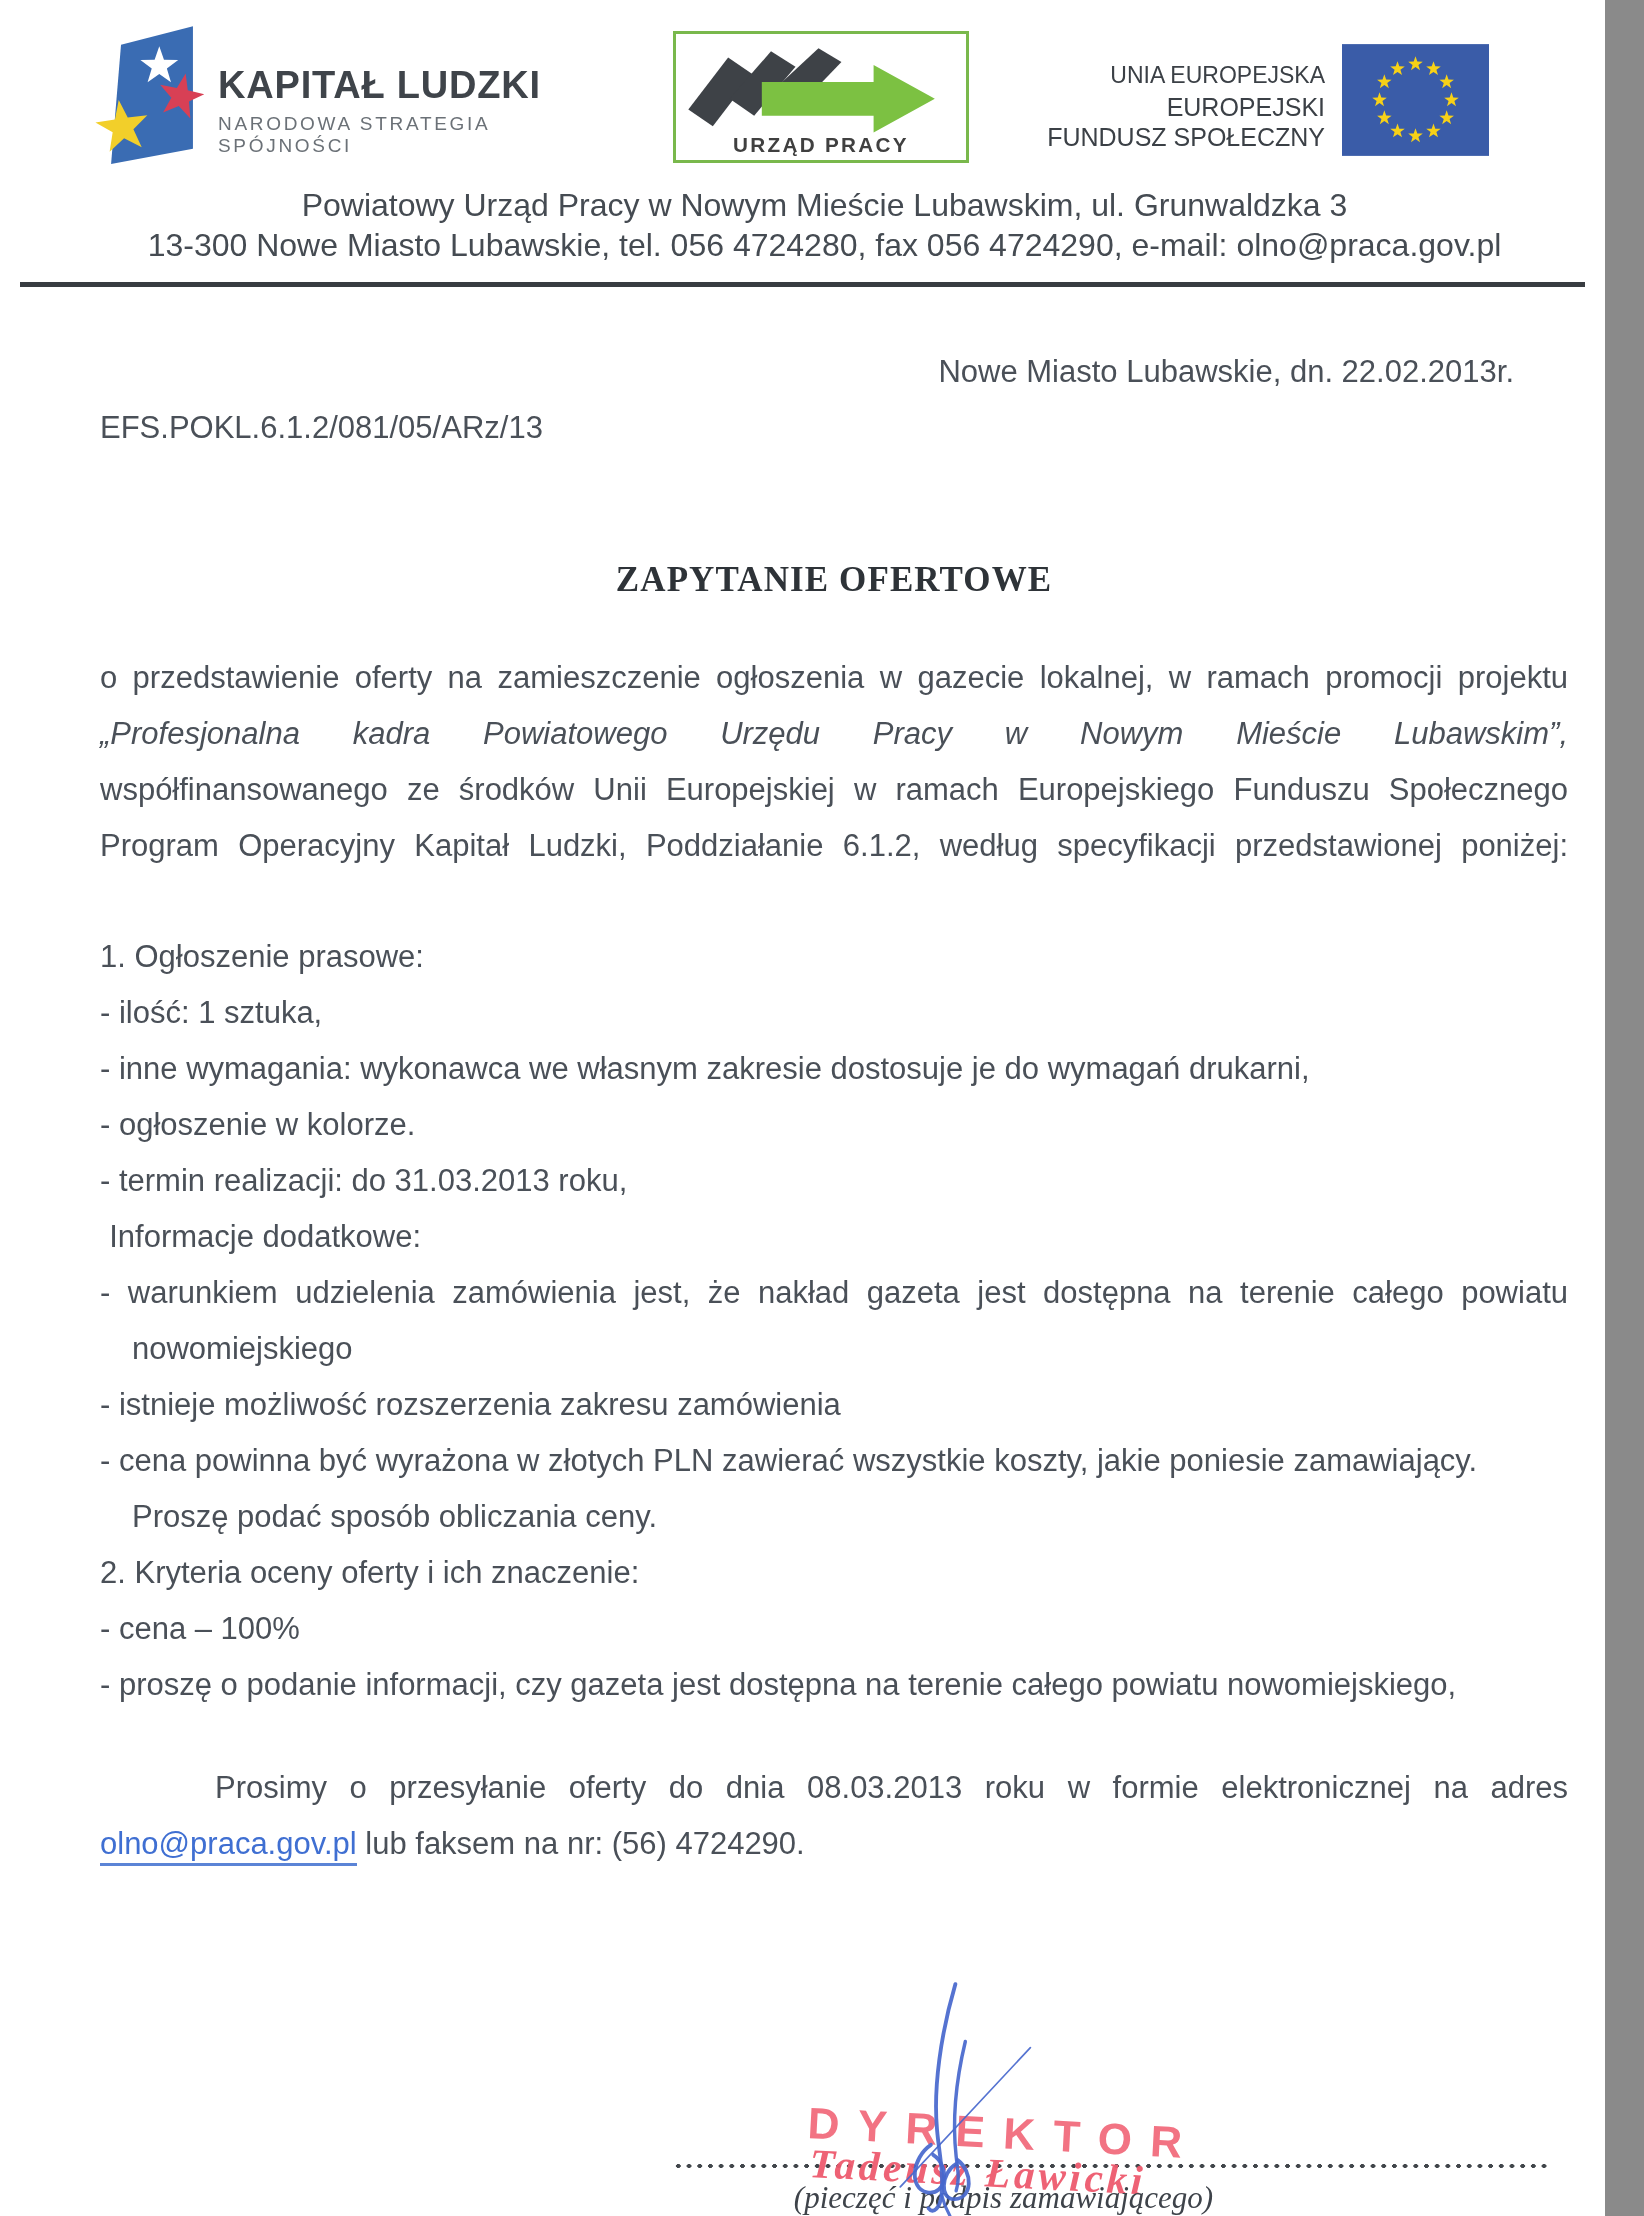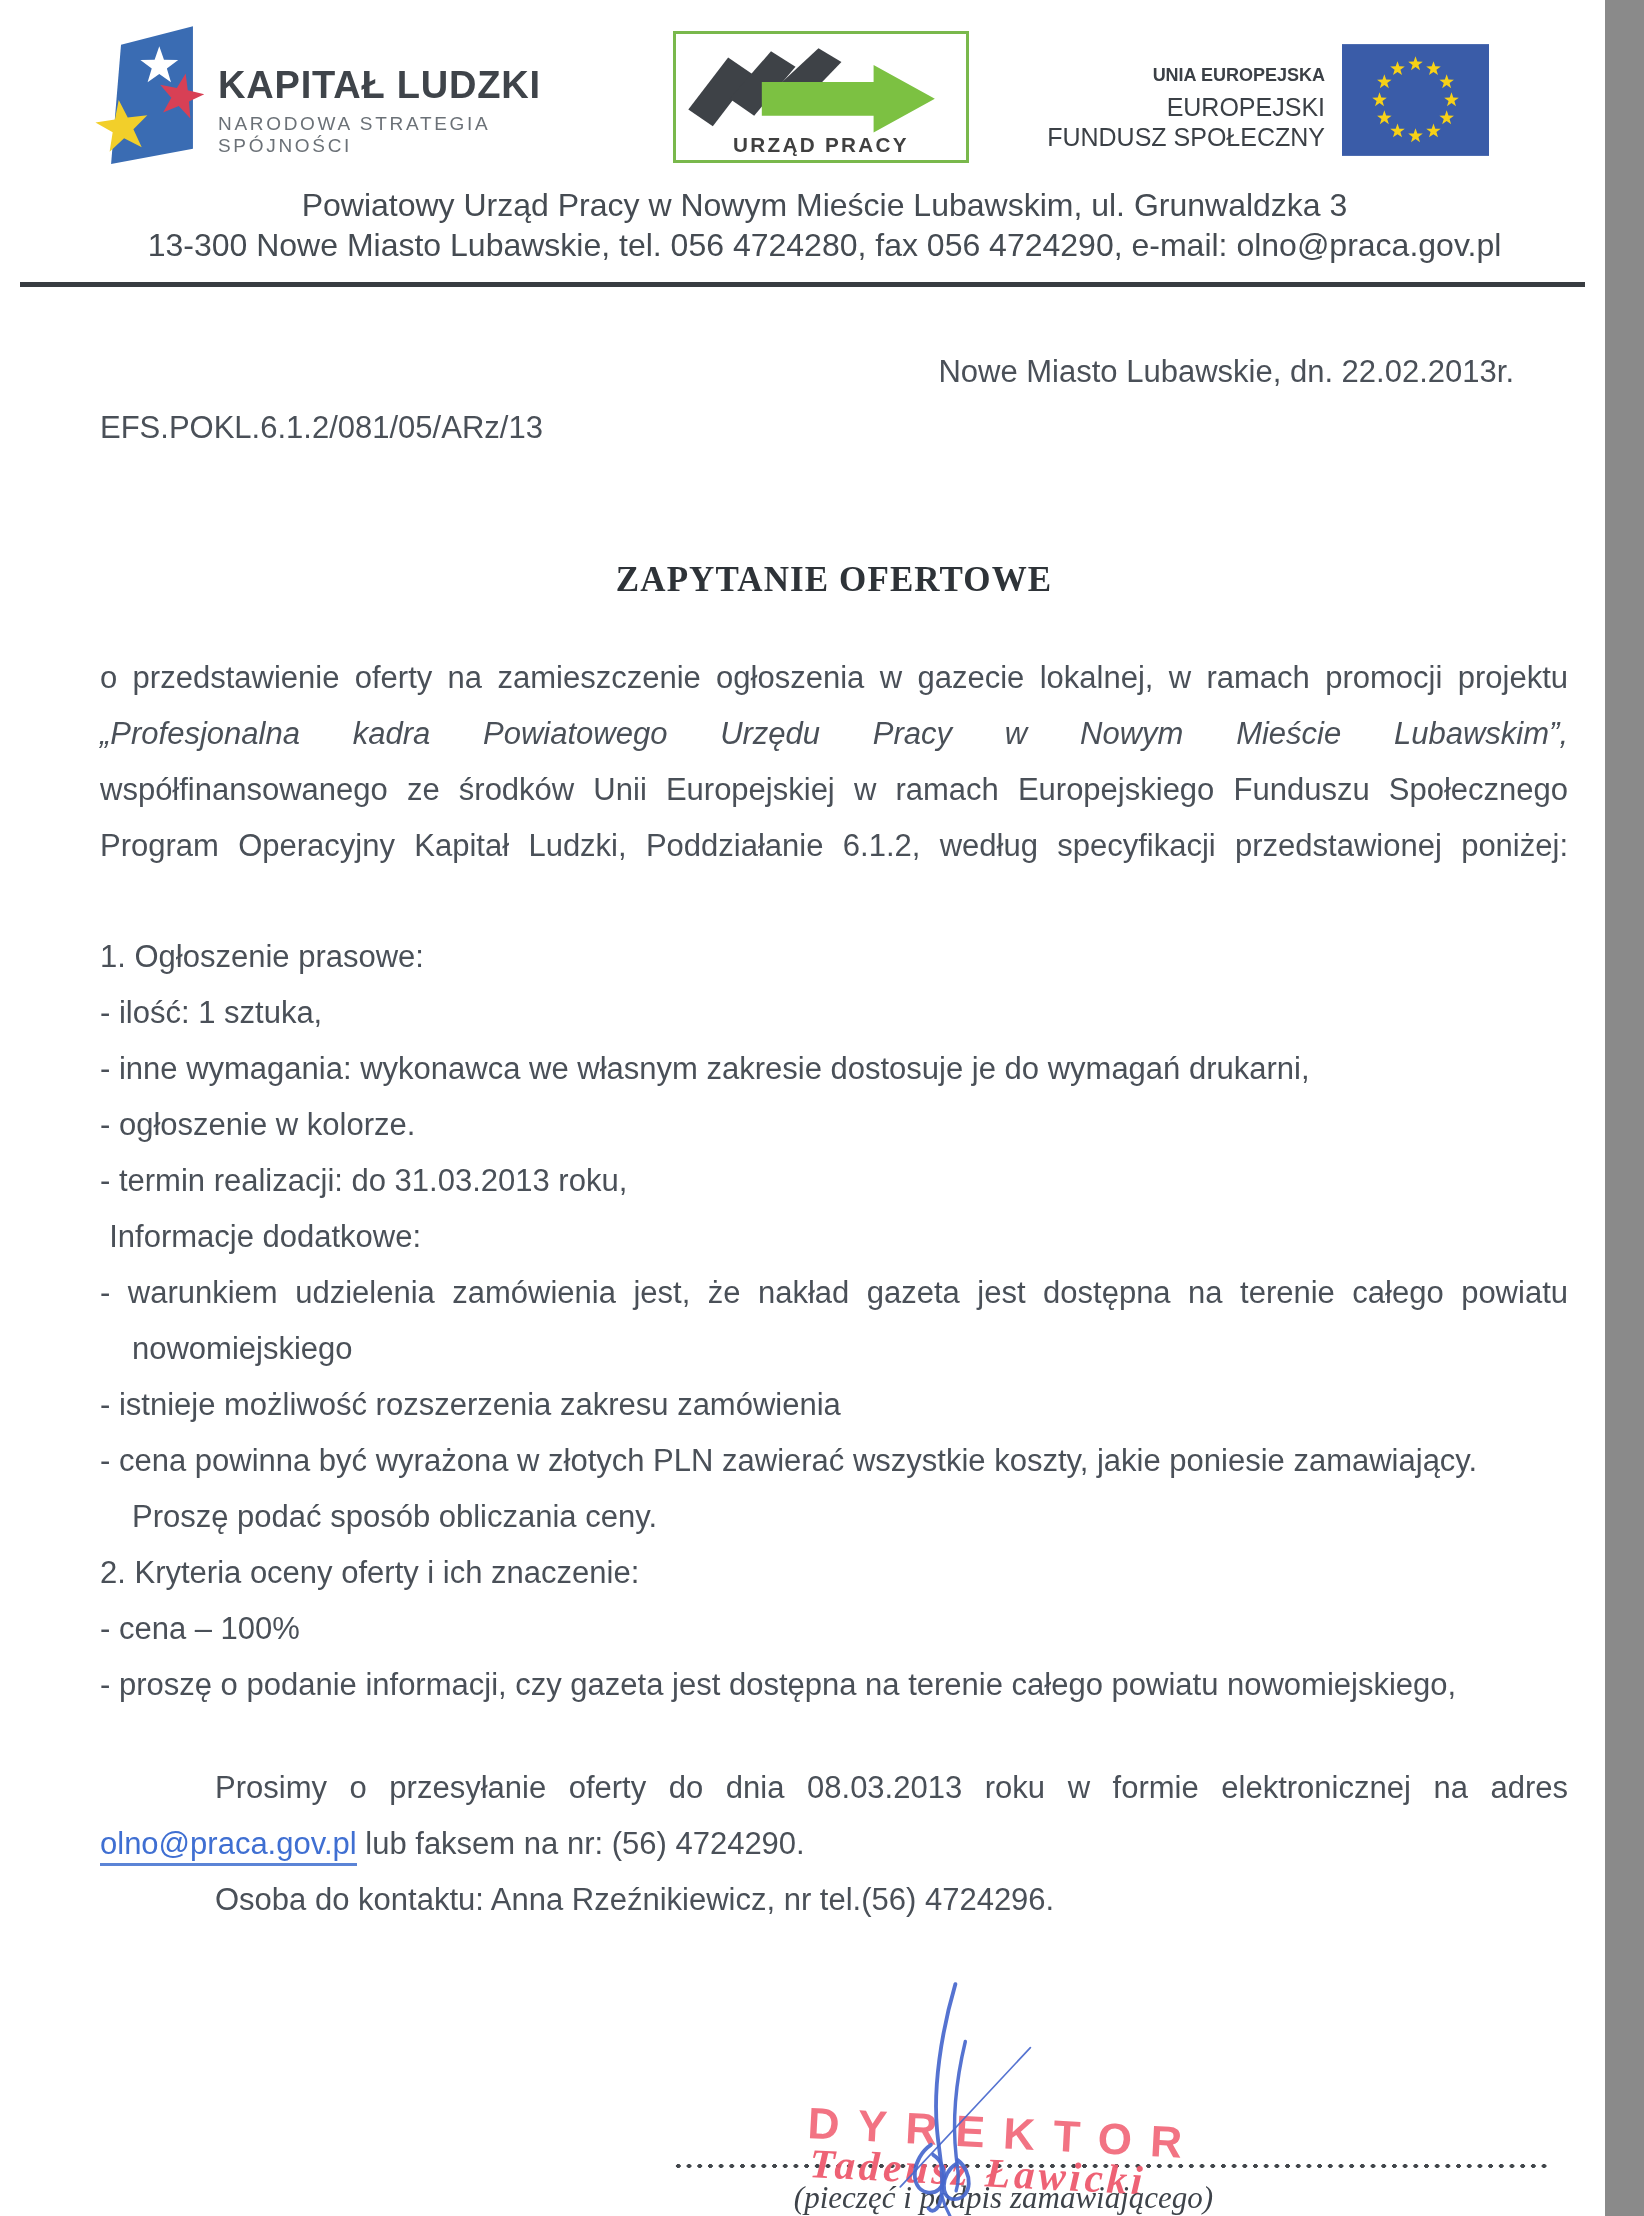--- a/index.html
+++ b/index.html
@@ -11,21 +11,21 @@
   .kl-logo{position:absolute;left:69px;top:13.8px;width:536px;height:153px;}
   .kl-flag{position:absolute;left:0;top:0;}
   .kl-text{position:absolute;left:149px;top:49px;width:368px;}
   .kl-title{font-size:38px;font-weight:bold;color:#3f444a;letter-spacing:0.8px;line-height:44px;}
   .kl-sub{font-size:19px;color:#6b7177;letter-spacing:2.7px;margin-top:6.1px;}
   .up-logo{position:absolute;left:673px;top:31px;width:290px;height:126px;border:3.1px solid #79b84c;background:#fff;}
   .up-arrows{position:absolute;left:6.1px;top:1.5px;}
   .up-label{position:absolute;left:0;bottom:3.1px;width:100%;text-align:center;
     font-size:20.7px;font-weight:bold;color:#404040;letter-spacing:2.3px;}
   .eu-logo-text{position:absolute;left:1019px;top:58px;width:306px;text-align:right;color:#3b4046;}
-  .eu-l1{font-size:18px;font-weight:bold;line-height:34px;}
+  .eu-l1{font-size:23px;font-weight:normal;line-height:34px;}
   .eu-l2{font-size:25px;line-height:30px;}
   .eu-l3{font-size:25px;line-height:30px;}
   .eu-flag{position:absolute;left:1342px;top:44px;}
   
   .address{position:absolute;top:185px;left:0;width:100%;text-align:center;
     font-size:32px;line-height:40px;color:#454b52;padding-left:22px;}
   .rule{position:absolute;top:282px;left:20px;right:20px;height:4.6px;background:#383c41;}
   
   .content{position:absolute;left:100px;top:329px;width:1468px;}
   .line{height:56px;line-height:56px;font-size:31px;white-space:nowrap;}
@@ -140,21 +140,20 @@
       <div class="line">- cena powinna być wyrażona w złotych PLN zawierać wszystkie koszty, jakie poniesie zamawiający.</div>
       <div class="line ind-cont">Proszę podać sposób obliczania ceny.</div>
       <div class="line">2. Kryteria oceny oferty i ich znaczenie:</div>
       <div class="line">- cena – 100%</div>
       <div class="line">- proszę o podanie informacji, czy gazeta jest dostępna na terenie całego powiatu nowomiejskiego,</div>
     </div>
 
     <div class="closing">
       <div class="line stretch ind-first">Prosimy o przesyłanie oferty do dnia 08.03.2013 roku w formie elektronicznej na adres</div>
       <div class="line"><span class="email-link">olno@praca.gov.pl</span><span> lub faksem na nr: (56) 4724290.</span></div>
-      <div class="line ind-first">Osoba do kontaktu: Anna Rzeźnikiewicz, nr tel.(56) 4724296.</div>
     </div>
   </div>
 
   <div class="stamp-role">DYREKTOR</div>
   <div class="stamp-name">Tadeusz Ławicki</div>
   <div class="dotted"></div>
   <div class="sig-caption">(pieczęć i podpis zamawiającego)</div>
 
   <svg class="sig-ink" width="253" height="251" viewBox="0 0 330 328">
     <g fill="none" stroke="#4767cd" stroke-opacity="0.92" stroke-linecap="round">

